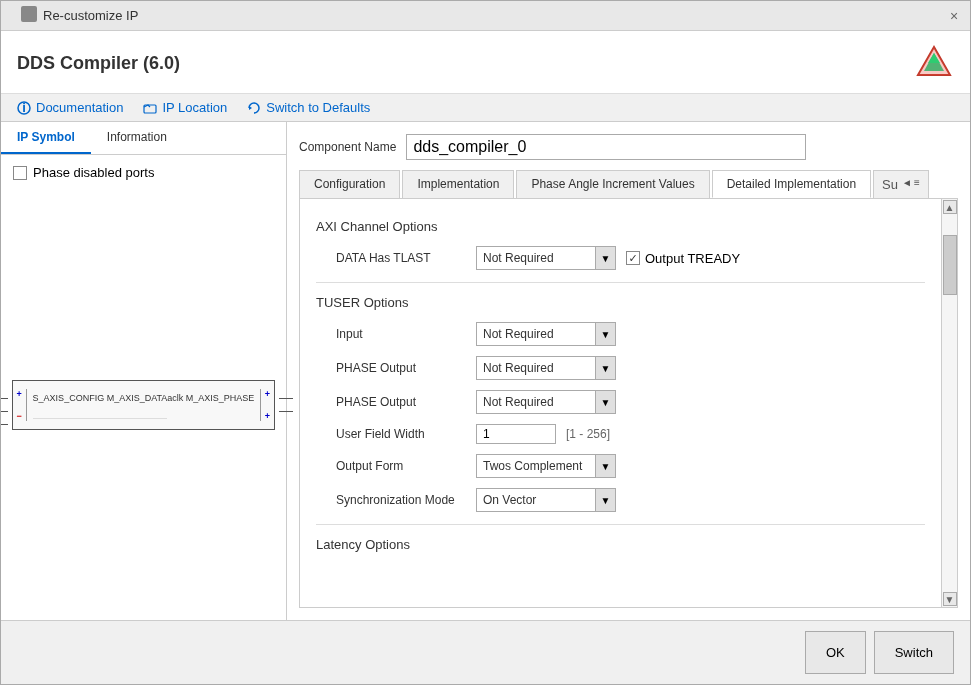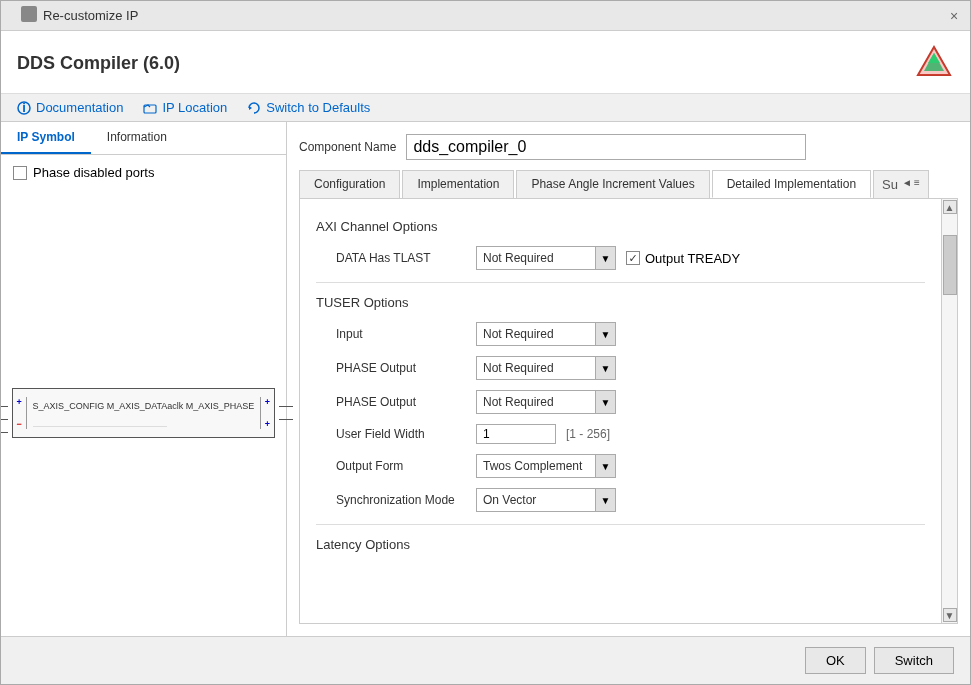--- a/index.html
+++ b/index.html
@@ -57,21 +57,21 @@
     .dropdown-arrow { width: 20px; height: 100%; background: #e0e0e0; border-left: 1px solid #aaa; display: flex; align-items: center; justify-content: center; cursor: pointer; font-size: 10px; }
 
     .checkbox-with-label { display: flex; align-items: center; gap: 5px; }
     .checkbox-sq { width: 14px; height: 14px; border: 1px solid #888; background: #fff; display: inline-flex; align-items: center; justify-content: center; cursor: pointer; }
     .checkbox-sq.checked::after { content: '✓'; font-size: 11px; color: #333; }
 
     .text-input { border: 1px solid #aaa; padding: 2px 6px; font-size: 12px; width: 80px; }
     .hint-text { font-size: 12px; color: #666; }
 
     .footer { padding: 10px 16px; background: #f0f0f0; border-top: 1px solid #ccc; display: flex; justify-content: flex-end; align-items: center; gap: 8px; }
-    .btn { padding: 5px 20px; font-size: 13px; cursor: pointer; border: 1px solid #aaa; background: #e8e8e8; }
+    .btn { padding: 13px 20px; font-size: 13px; cursor: pointer; border: 1px solid #aaa; background: #e8e8e8; }
     .btn-primary { background: #e8e8e8; }
 
     
     .logo-svg { width: 40px; height: 40px; }
   </style>
 </head>
 <body>
 
 <div class="window">
 

